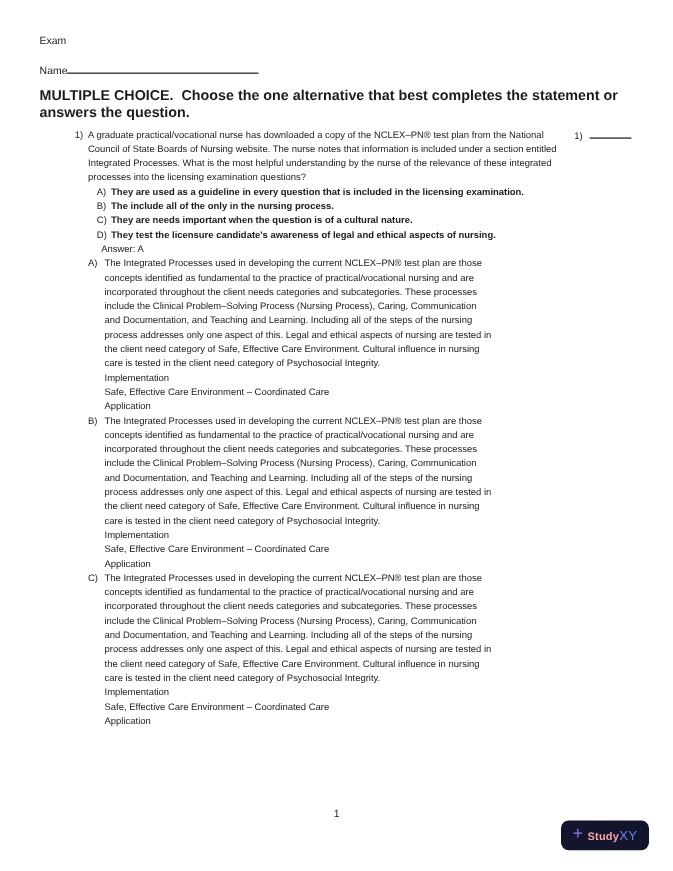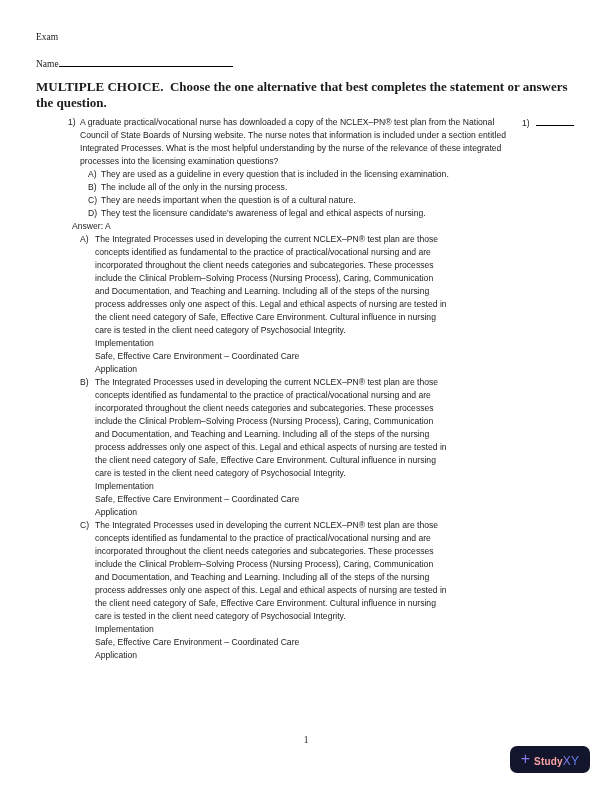--- a/index.html
+++ b/index.html
@@ -1,42 +1,42 @@
 <!DOCTYPE html>
 <html><head>
 <meta charset="utf-8">
 <style>
   html,body{margin:0;padding:0;}
   body{
     width:612px;height:792px;background:#ffffff;position:relative;
     font-family:"Liberation Sans",sans-serif;color:#1b1b1b;overflow:hidden;
   }
-  .serif{font-family:Liberation Serif, serif;}
+  .serif{font-family:Liberation Sans, sans-serif;}
 
   
   .exam-label{position:absolute;left:36px;top:32px;font-size:9.5px;}
   .name-row{position:absolute;left:36px;top:57px;font-size:9.5px;}
   .name-blank{display:inline-block;width:174px;border-bottom:1px solid #000;height:9px;vertical-align:baseline;}
 
   .instruction{
     position:absolute;left:36px;top:79px;width:540px;
     font-weight:bold;font-size:13px;white-space:pre-wrap;
   }
 
   
   .content{position:absolute;left:68px;top:116px;width:447px;font-size:8.6px;line-height:13px;}
   .q-row{display:flex;}
   .q-num{width:12px;flex:none;}
   .q-body{width:430px;}
   .options{margin-left:8px;margin-top:0;}
   .option{display:flex;}
   .opt-label{width:13px;flex:none;}
-  .opt-text{flex:1;}
+  .opt-text{flex:1;font-weight:bold;}
 
-  .answer-line{margin-left:4px;margin-top:0;}
+  .answer-line{margin-left:24px;margin-top:0;}
   .explanation-row{display:flex;margin-left:12px;}
   .exp-label{width:68px;flex:none;}
   .exp-col{width:367px;}
   .exp-block{display:flex;}
   .exp-letter{width:15px;flex:none;}
   .exp-body{width:352px;}
 
   
   .answer-blank{position:absolute;left:522px;top:116px;font-size:8.6px;}
   .answer-blank-line{display:inline-block;width:38px;border-bottom:1px solid #000;height:9px;margin-left:6px;}

